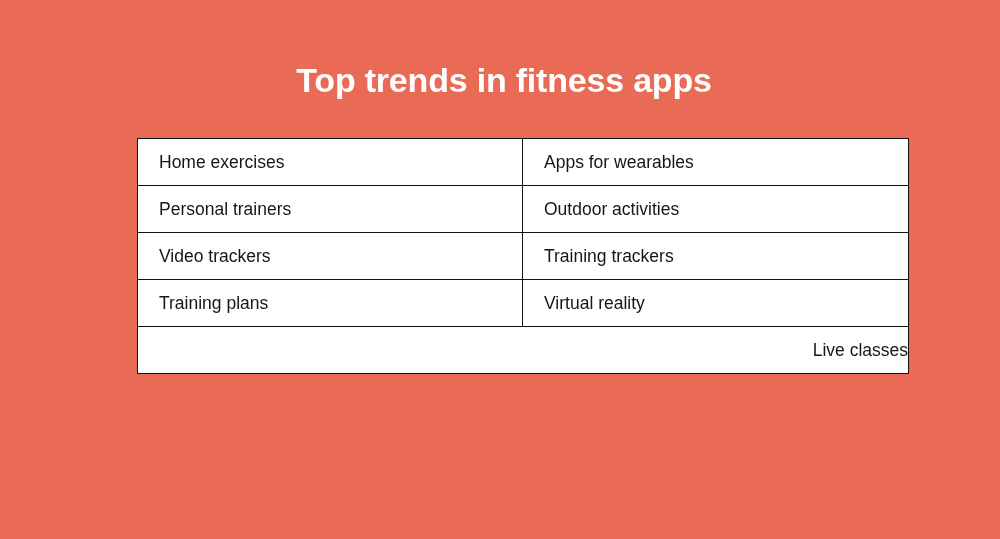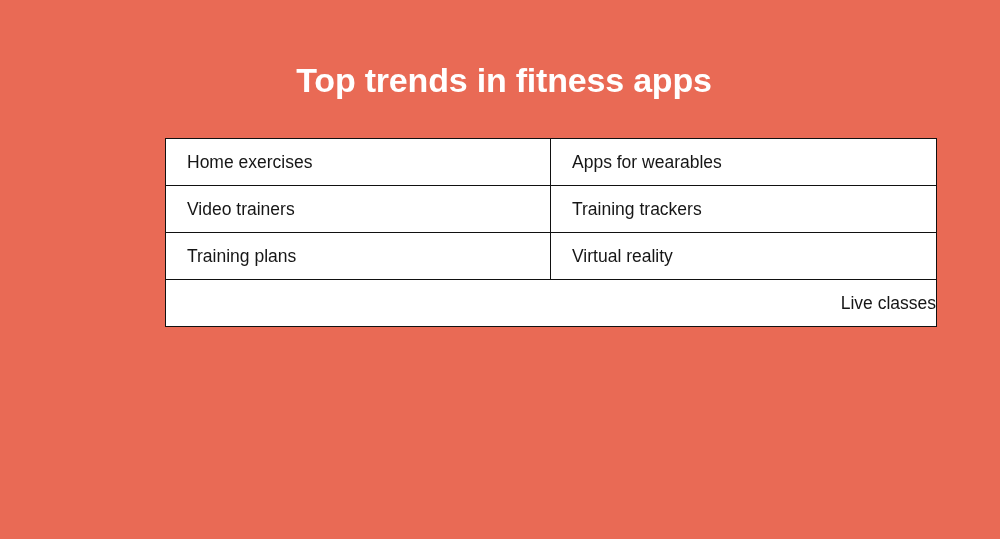--- a/index.html
+++ b/index.html
@@ -34,21 +34,20 @@
     white-space: nowrap;
   }
   .trends-table {
     position: absolute;
     left: 137px;
     top: 138px;
     width: 727px;
     border-collapse: collapse;
     background: #ffffff;
     table-layout: fixed;
-    margin-left: 28px;
   }
   .trends-table td {
     border: 1px solid #111111;
     height: 46px;
     padding: 0 0 0 21px;
     font-size: 17.5px;
     font-weight: normal;
     color: #161616;
     background: #ffffff;
     vertical-align: middle;
@@ -77,23 +76,27 @@
   <table class="trends-table">
     <tbody>
 
       <tr>
         <td class="col-left">Home exercises</td>
         <td class="col-right">Apps for wearables</td>
       </tr>
 
 
 
+      <tr>
+        <td class="col-left">Personal trainers</td>
+        <td class="col-right">Outdoor activities</td>
+      </tr>
 
       <tr>
-        <td class="col-left">Video trainers</td>
+        <td class="col-left">Video trackers</td>
         <td class="col-right">Training trackers</td>
       </tr>
 
       <tr>
         <td class="col-left">Training plans</td>
         <td class="col-right">Virtual reality</td>
       </tr>
 
       <tr>
         <td class="col-span" colspan="2">Live classes</td>

